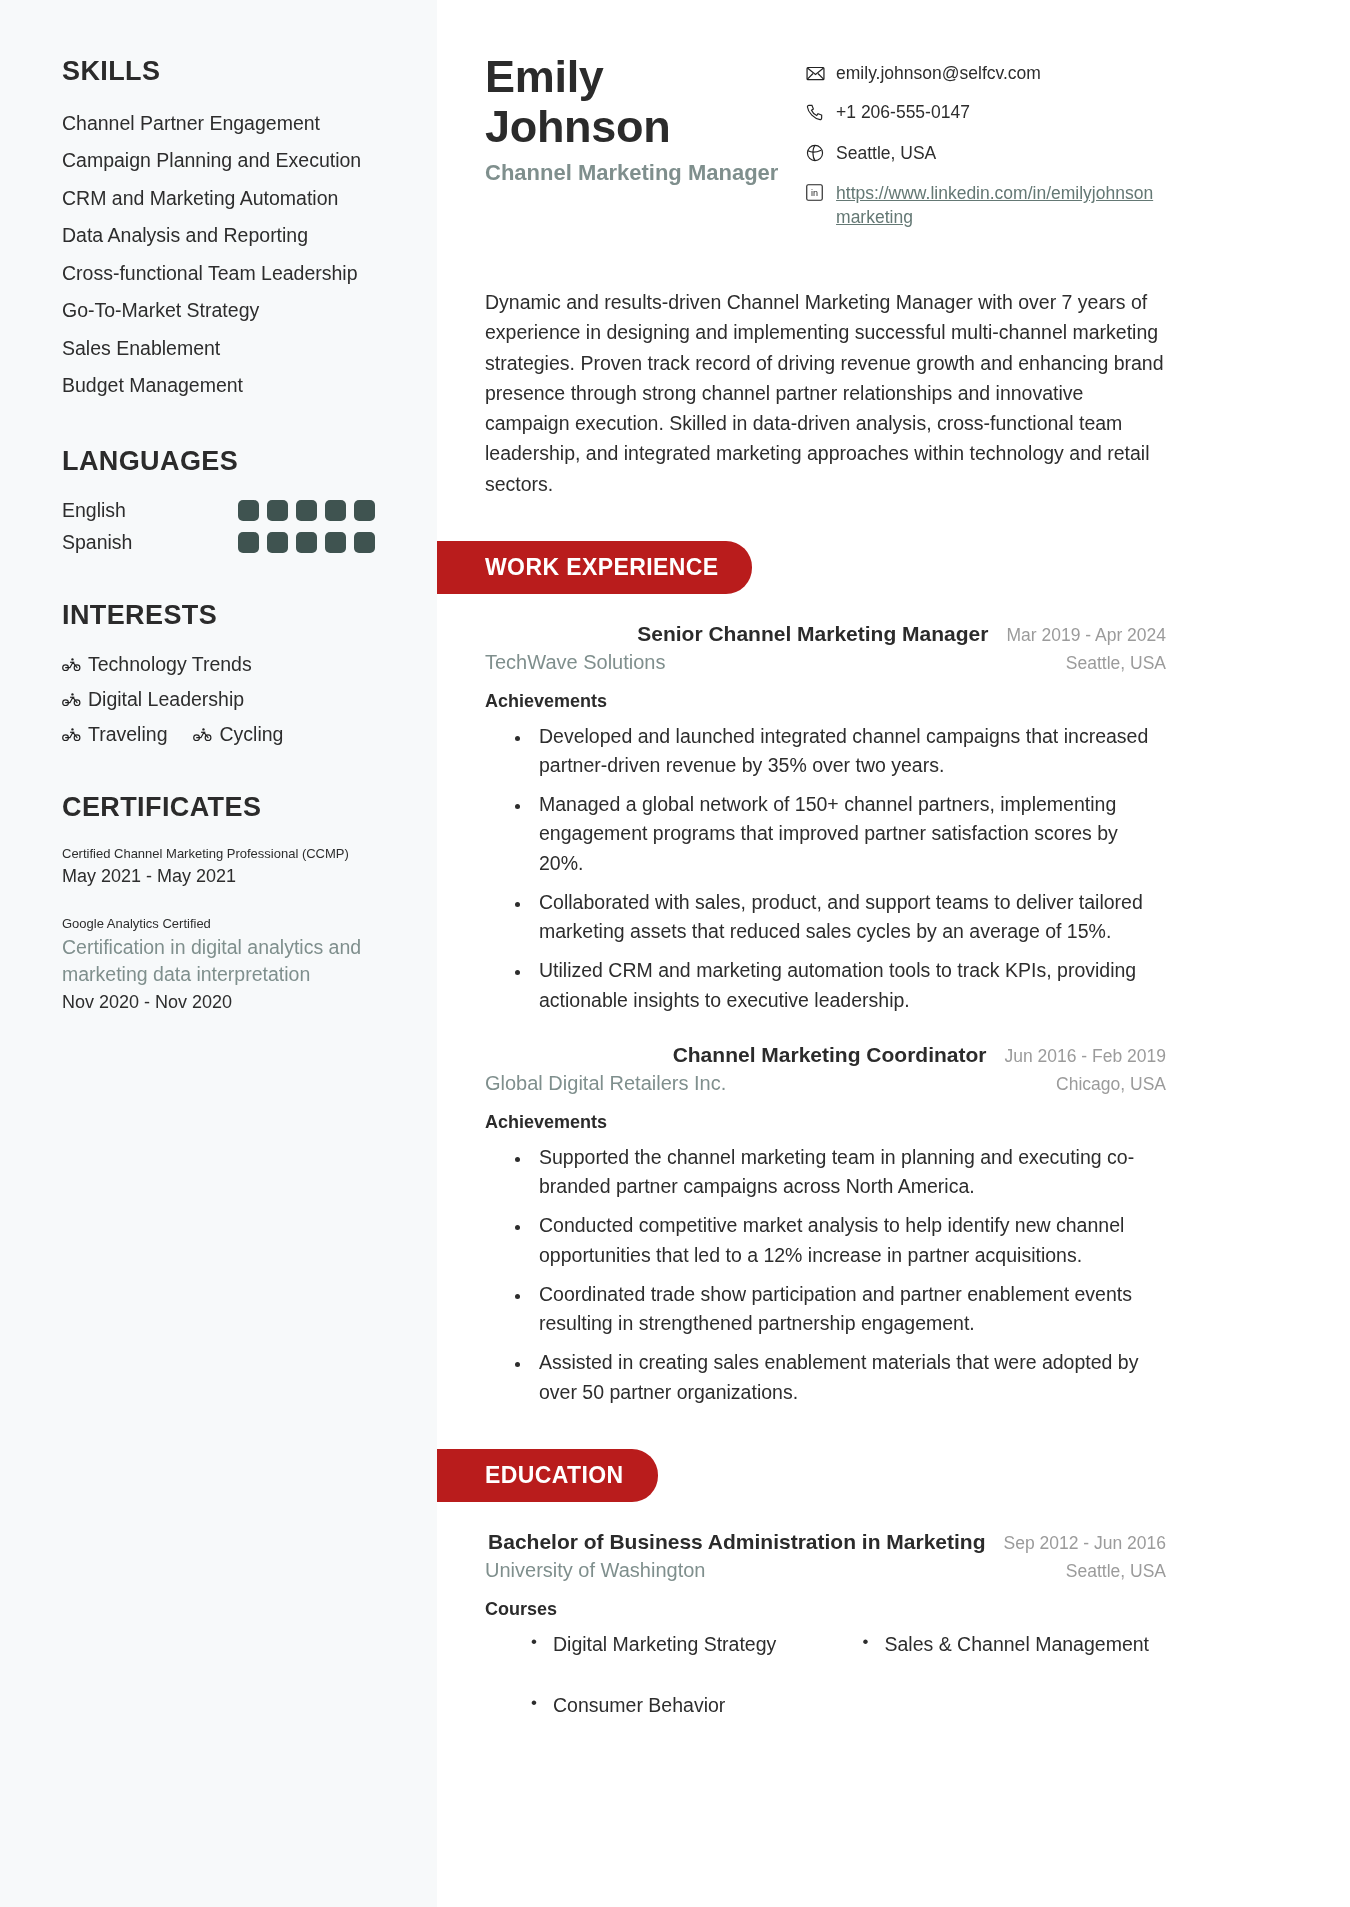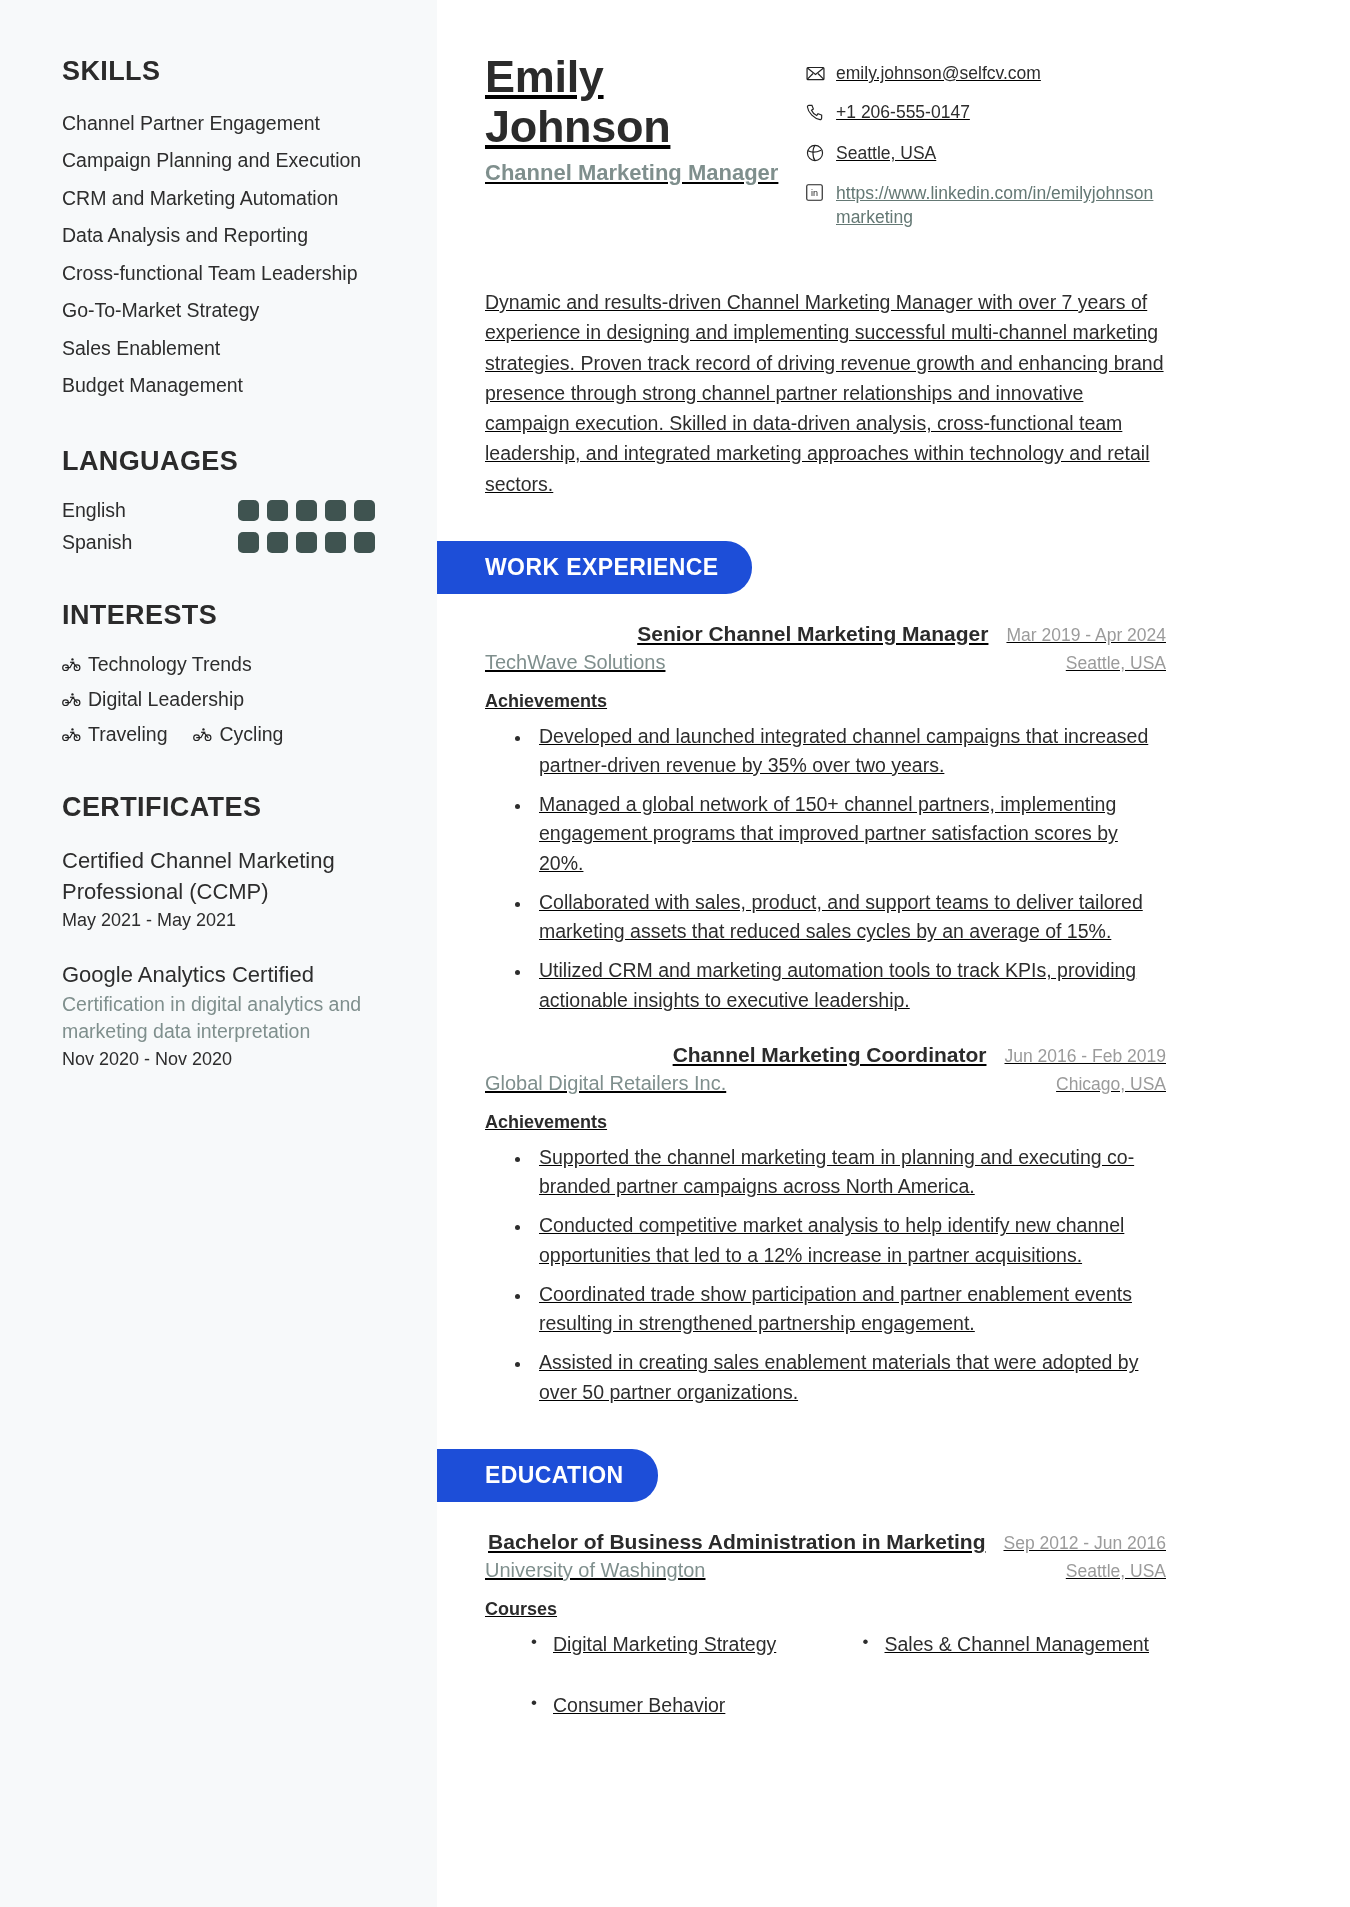--- a/index.html
+++ b/index.html
@@ -74,41 +74,40 @@
     gap: 7px;
     font-size: 19.5px;
     color: #2d2d2d;
   }
   .bike-icon { flex: 0 0 auto; display: block; }
 
   
   .cert { margin-bottom: 26px; }
   .cert:last-child { margin-bottom: 0; }
   .cert-name {
-    font-size: 22px;
+    font-size: 13px;
     line-height: 1.42;
     color: #2d2d2d;
   }
   .cert-desc {
     font-size: 19.5px;
     line-height: 1.42;
     color: #7f8f8d;
   }
   .cert-date {
     font-size: 18px;
     line-height: 1.45;
     color: #2d2d2d;
   }
 
   
   .main {
     flex: 1 1 auto;
     padding: 52px 62px 20px 48px;
     background: #ffffff;
-    text-decoration: underline;
   }
   .head {
     display: flex;
     justify-content: space-between;
     align-items: flex-start;
     gap: 20px;
   }
   .name {
     font-size: 45px;
     font-weight: 700;
@@ -141,21 +140,21 @@
 
   .summary {
     margin-top: 44px;
     font-size: 19.5px;
     line-height: 1.55;
     color: #2d2d2d;
   }
 
   .sec-badge {
     display: inline-block;
-    background: #1d4ed8;
+    background: #b91c1c;
     color: #ffffff;
     font-size: 23px;
     font-weight: 700;
     letter-spacing: 0.4px;
     padding: 13px 34px 13px 48px;
     border-radius: 0 26px 26px 0;
     margin-left: -48px;
   }
   .sec-wrap { margin-top: 42px; }
 

